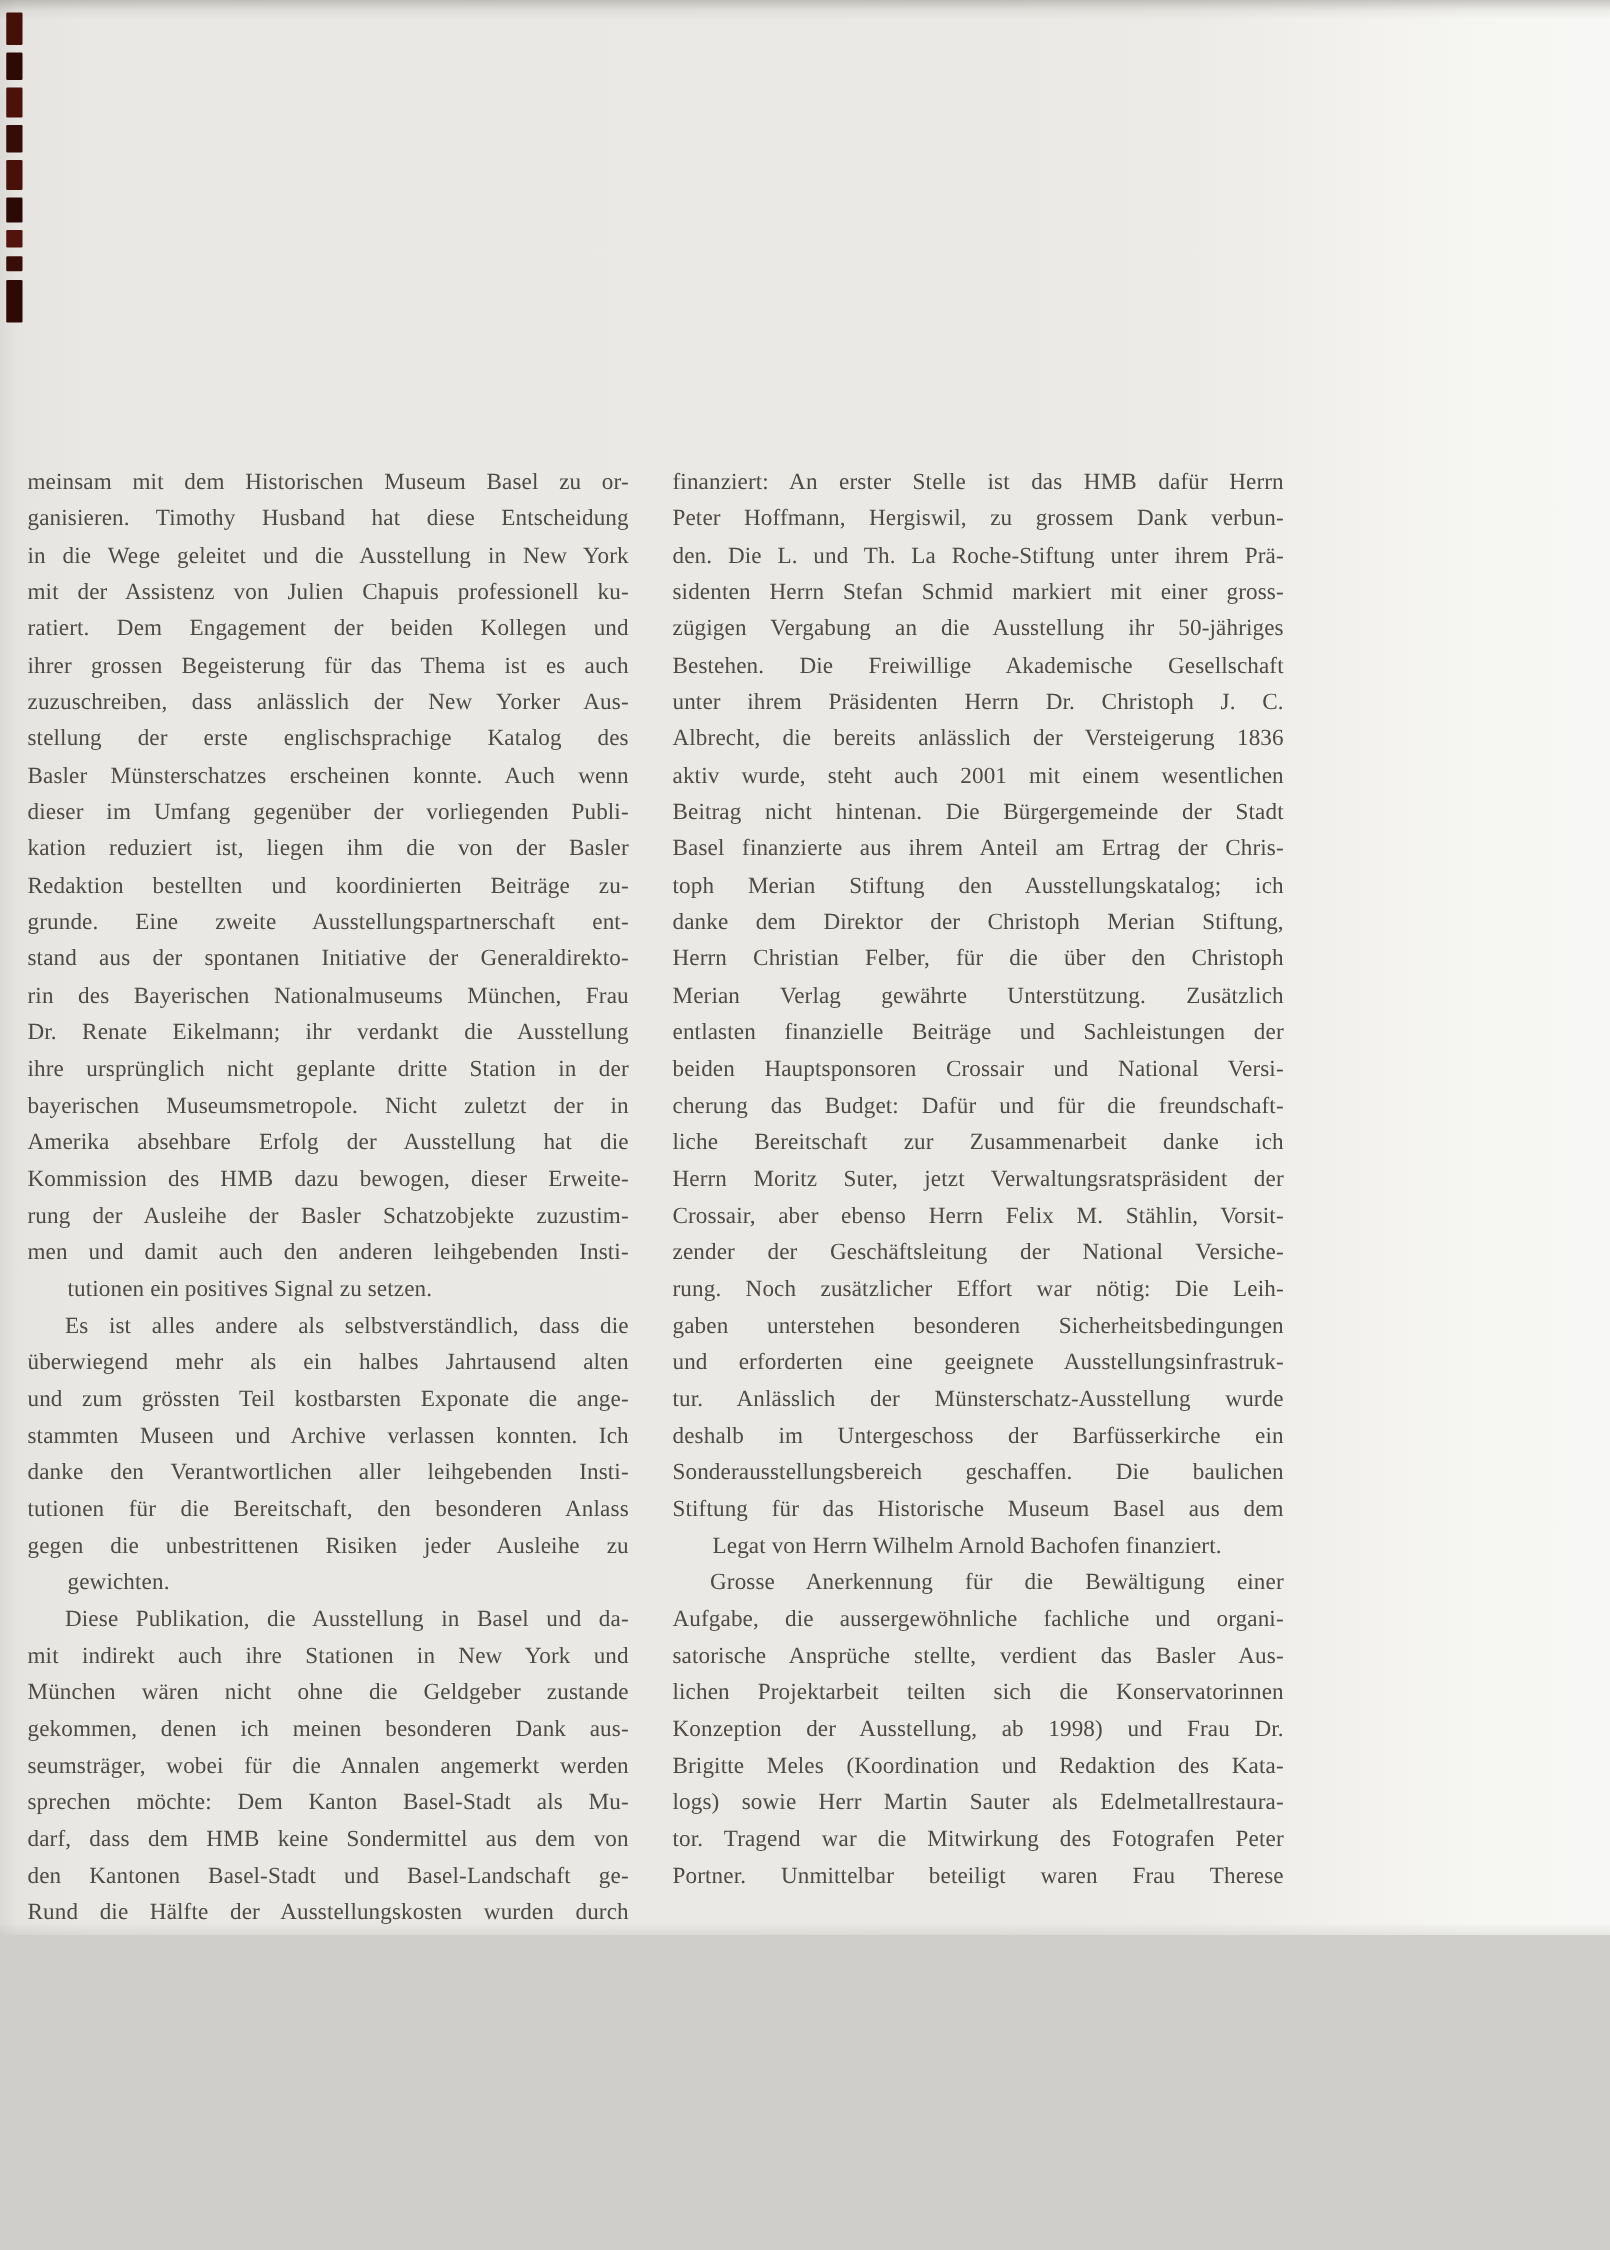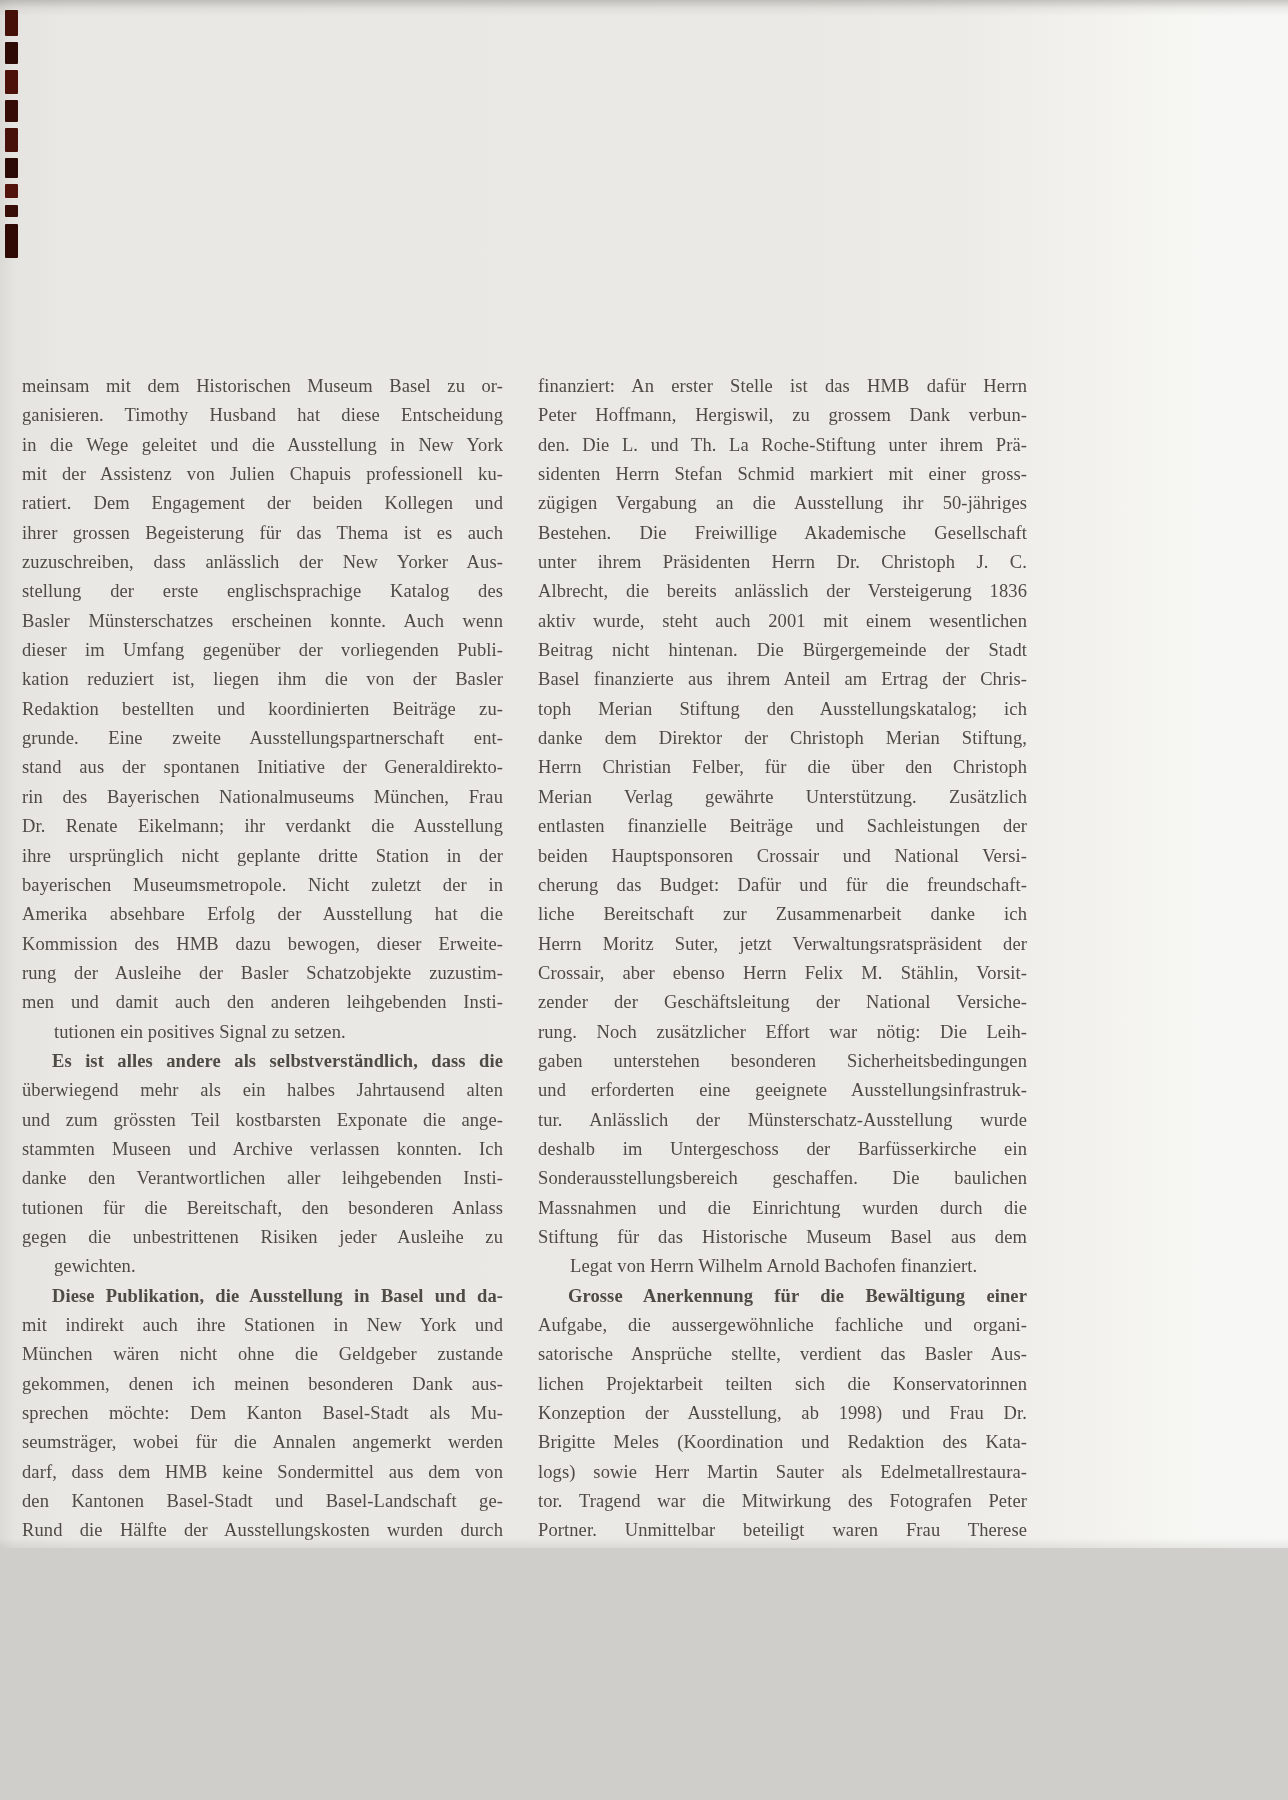--- a/index.html
+++ b/index.html
@@ -41,21 +41,21 @@
   .col-left{left:22px;width:481px;}
   .col-right{left:538px;width:489px;}
   .line{
     text-align:justify;
     text-align-last:justify;
     height:29.35px;
     white-space:nowrap;
     letter-spacing:0.1px;
   }
   .line.flush{text-align-last:left;margin-left:32px;}
-  .line.indent{text-indent:30px;font-weight:bold;}
+  .line.indent{text-indent:30px;}
 
   .page-number{
     position:absolute;left:1127px;top:1669px;
     font-size:15.5px;letter-spacing:3px;color:#54504a;text-decoration:underline;
   }
 </style>
 </head>
 <body>
 
 <div class="page">
@@ -101,22 +101,22 @@
       <div class="line">und zum grössten Teil kostbarsten Exponate die ange-</div>
       <div class="line">stammten Museen und Archive verlassen konnten. Ich</div>
       <div class="line">danke den Verantwortlichen aller leihgebenden Insti-</div>
       <div class="line">tutionen für die Bereitschaft, den besonderen Anlass</div>
       <div class="line">gegen die unbestrittenen Risiken jeder Ausleihe zu</div>
       <div class="line flush">gewichten.</div>
       <div class="line indent">Diese Publikation, die Ausstellung in Basel und da-</div>
       <div class="line">mit indirekt auch ihre Stationen in New York und</div>
       <div class="line">München wären nicht ohne die Geldgeber zustande</div>
       <div class="line">gekommen, denen ich meinen besonderen Dank aus-</div>
+      <div class="line">seumsträger, wobei für die Annalen angemerkt werden</div>
       <div class="line">sprechen möchte: Dem Kanton Basel-Stadt als Mu-</div>
-      <div class="line">seumsträger, wobei für die Annalen angemerkt werden</div>
       <div class="line">darf, dass dem HMB keine Sondermittel aus dem von</div>
       <div class="line">den Kantonen Basel-Stadt und Basel-Landschaft ge-</div>
       <div class="line">Rund die Hälfte der Ausstellungskosten wurden durch</div>
       <div class="line">speisten Jubiläumsbudget zur Verfügung standen.</div>
       <div class="line">Drittmittel von privater Seite und durch Stiftungen</div>
     </div>
 
   <div class="column col-right">
       <div class="line">finanziert: An erster Stelle ist das HMB dafür Herrn</div>
       <div class="line">Peter Hoffmann, Hergiswil, zu grossem Dank verbun-</div>
@@ -139,21 +139,20 @@
       <div class="line">liche Bereitschaft zur Zusammenarbeit danke ich</div>
       <div class="line">Herrn Moritz Suter, jetzt Verwaltungsratspräsident der</div>
       <div class="line">Crossair, aber ebenso Herrn Felix M. Stählin, Vorsit-</div>
       <div class="line">zender der Geschäftsleitung der National Versiche-</div>
       <div class="line">rung. Noch zusätzlicher Effort war nötig: Die Leih-</div>
       <div class="line">gaben unterstehen besonderen Sicherheitsbedingungen</div>
       <div class="line">und erforderten eine geeignete Ausstellungsinfrastruk-</div>
       <div class="line">tur. Anlässlich der Münsterschatz-Ausstellung wurde</div>
       <div class="line">deshalb im Untergeschoss der Barfüsserkirche ein</div>
       <div class="line">Sonderausstellungsbereich geschaffen. Die baulichen</div>
-      <div class="line">Massnahmen und die Einrichtung wurden durch die</div>
       <div class="line">Stiftung für das Historische Museum Basel aus dem</div>
       <div class="line flush">Legat von Herrn Wilhelm Arnold Bachofen finanziert.</div>
       <div class="line indent">Grosse Anerkennung für die Bewältigung einer</div>
       <div class="line">Aufgabe, die aussergewöhnliche fachliche und organi-</div>
       <div class="line">satorische Ansprüche stellte, verdient das Basler Aus-</div>
       <div class="line">lichen Projektarbeit teilten sich die Konservatorinnen</div>
       <div class="line">Konzeption der Ausstellung, ab 1998) und Frau Dr.</div>
       <div class="line">Brigitte Meles (Koordination und Redaktion des Kata-</div>
       <div class="line">logs) sowie Herr Martin Sauter als Edelmetallrestaura-</div>
       <div class="line">tor. Tragend war die Mitwirkung des Fotografen Peter</div>

